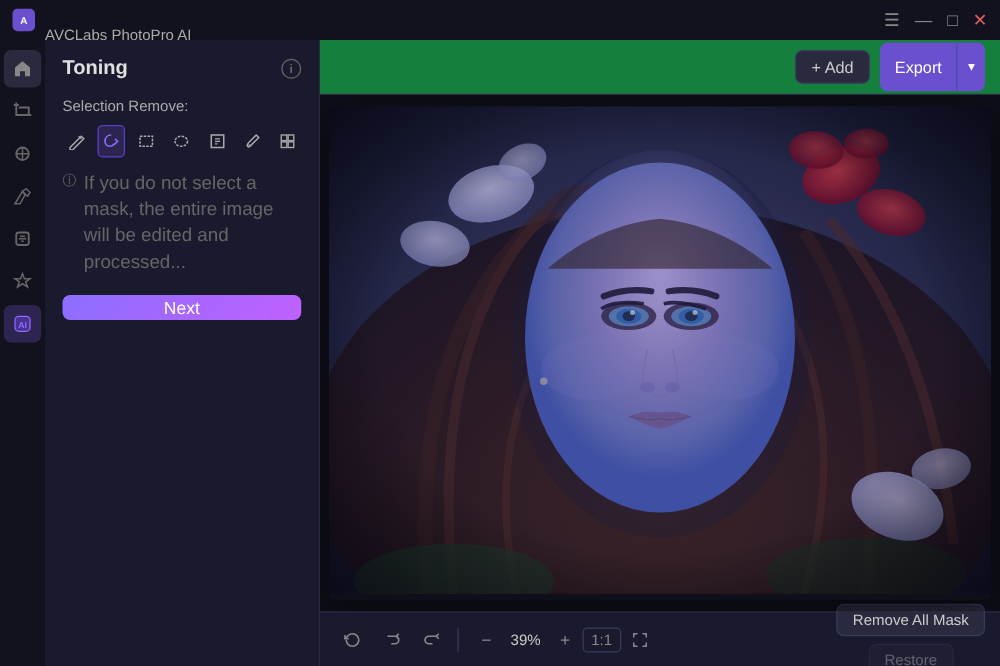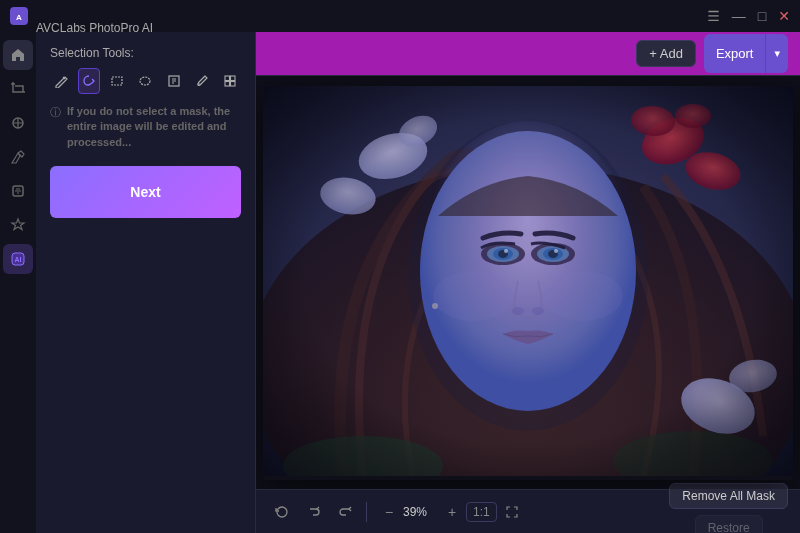--- a/index.html
+++ b/index.html
@@ -165,52 +165,51 @@
       align-items: flex-start;
       gap: 6px;
       margin-bottom: 16px;
     }
     .hint-icon {
       font-size: 11px;
       color: #666;
       margin-top: 1px;
     }
     .hint-text {
-      font-size: 11px;
+      font-size: 15px;
       color: #666;
       line-height: 1.4;
-      font-weight: bold;
     }
 
     .next-btn {
       background: linear-gradient(135deg, #8b6eff, #c060ff);
       color: white;
       border: none;
       border-radius: 6px;
-      padding: 18px 0;
+      padding: 2px 0;
       width: 100%;
       font-size: 14px;
-      font-weight: 700;
+      font-weight: 400;
       cursor: pointer;
       text-align: center;
     }
 
     
     .main-canvas {
       flex: 1;
       background: #0f0f1a;
       display: flex;
       flex-direction: column;
       position: relative;
     }
 
     
     .canvas-topbar {
       height: 44px;
-      background: #a21caf;
+      background: #15803d;
       border-bottom: 1px solid #2a2a3e;
       display: flex;
       align-items: center;
       justify-content: flex-end;
       padding: 0 12px;
       gap: 8px;
       flex-shrink: 0;
     }
     .add-btn {
       background: #2a2a3e;
@@ -304,21 +303,21 @@
       align-items: center;
       justify-content: center;
       color: #888;
       font-size: 14px;
       cursor: pointer;
     }
     .zoom-value {
       font-size: 12px;
       color: #ccc;
       min-width: 35px;
-      text-align: left;
+      text-align: center;
     }
     .zoom-ratio {
       font-size: 12px;
       color: #888;
       padding: 2px 6px;
       border: 1px solid #3a3a5e;
       border-radius: 4px;
       cursor: pointer;
     }
     .expand-btn {
@@ -419,22 +418,28 @@
     </div>
     <div class="icon-sidebar-item active-blue" title="AI Tools">
       <svg width="16" height="16" viewBox="0 0 16 16" fill="none">
         <rect x="2" y="2" width="12" height="12" rx="3" fill="#4a3090" stroke="#8b6eff" stroke-width="1"></rect>
         <text x="8" y="11" text-anchor="middle" font-size="7" fill="#8b6eff" font-weight="bold">AI</text>
       </svg>
     </div>
   </div>
 
   <div class="left-panel">
-
-    <div class="selection-tools-label">Selection Tools:</div>
+    <div class="panel-header">
+      <span class="panel-title">Toning</span>
+      <div class="info-icon">
+        <span>i</span>
+      </div>
+    </div>
+
+    <div class="selection-tools-label">Selection Remove:</div>
 
     <div class="tools-row">
 
       <div class="tool-btn" title="Pen Tool">
         <svg width="14" height="14" viewBox="0 0 14 14" fill="none">
           <path d="M2 12L5 9l6-6 2 2-6 6-3 3H2z" stroke="#aaa" stroke-width="1.2" fill="none"></path>
           <path d="M9 3l2 2" stroke="#aaa" stroke-width="1.2"></path>
         </svg>
       </div>
 

